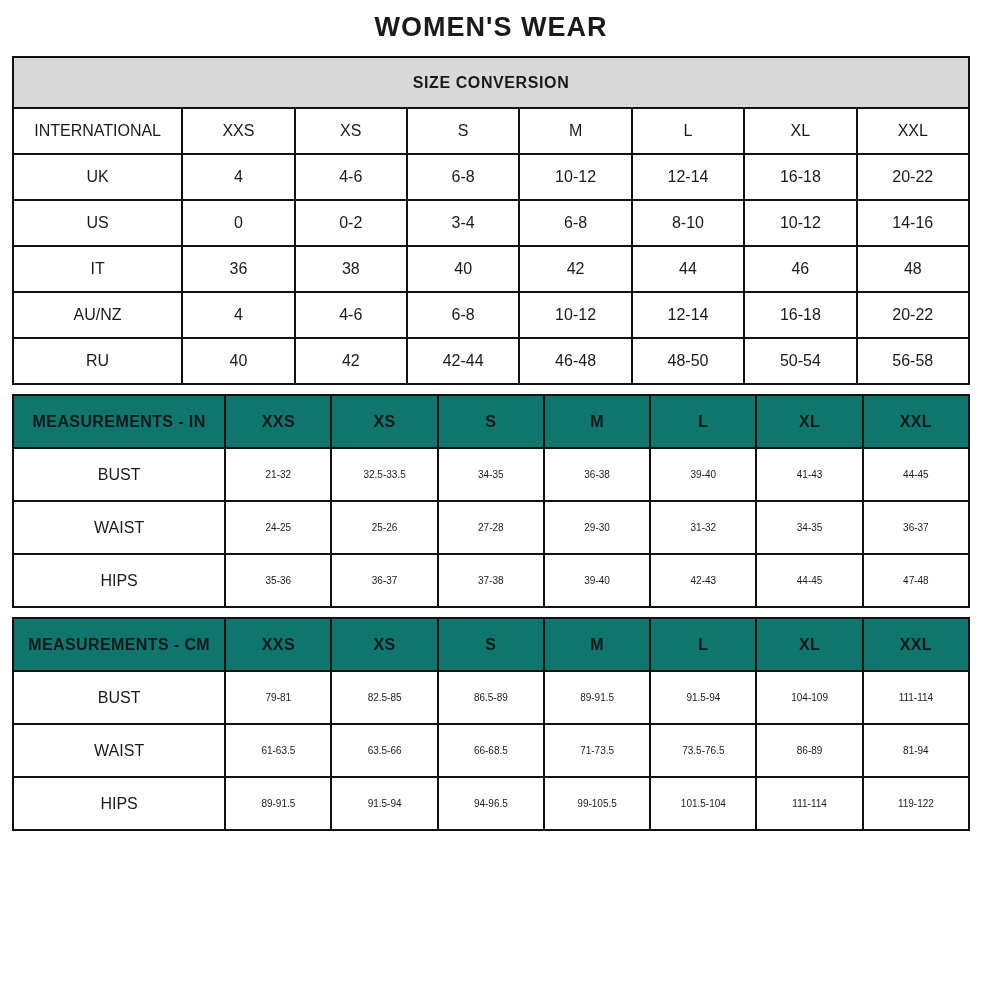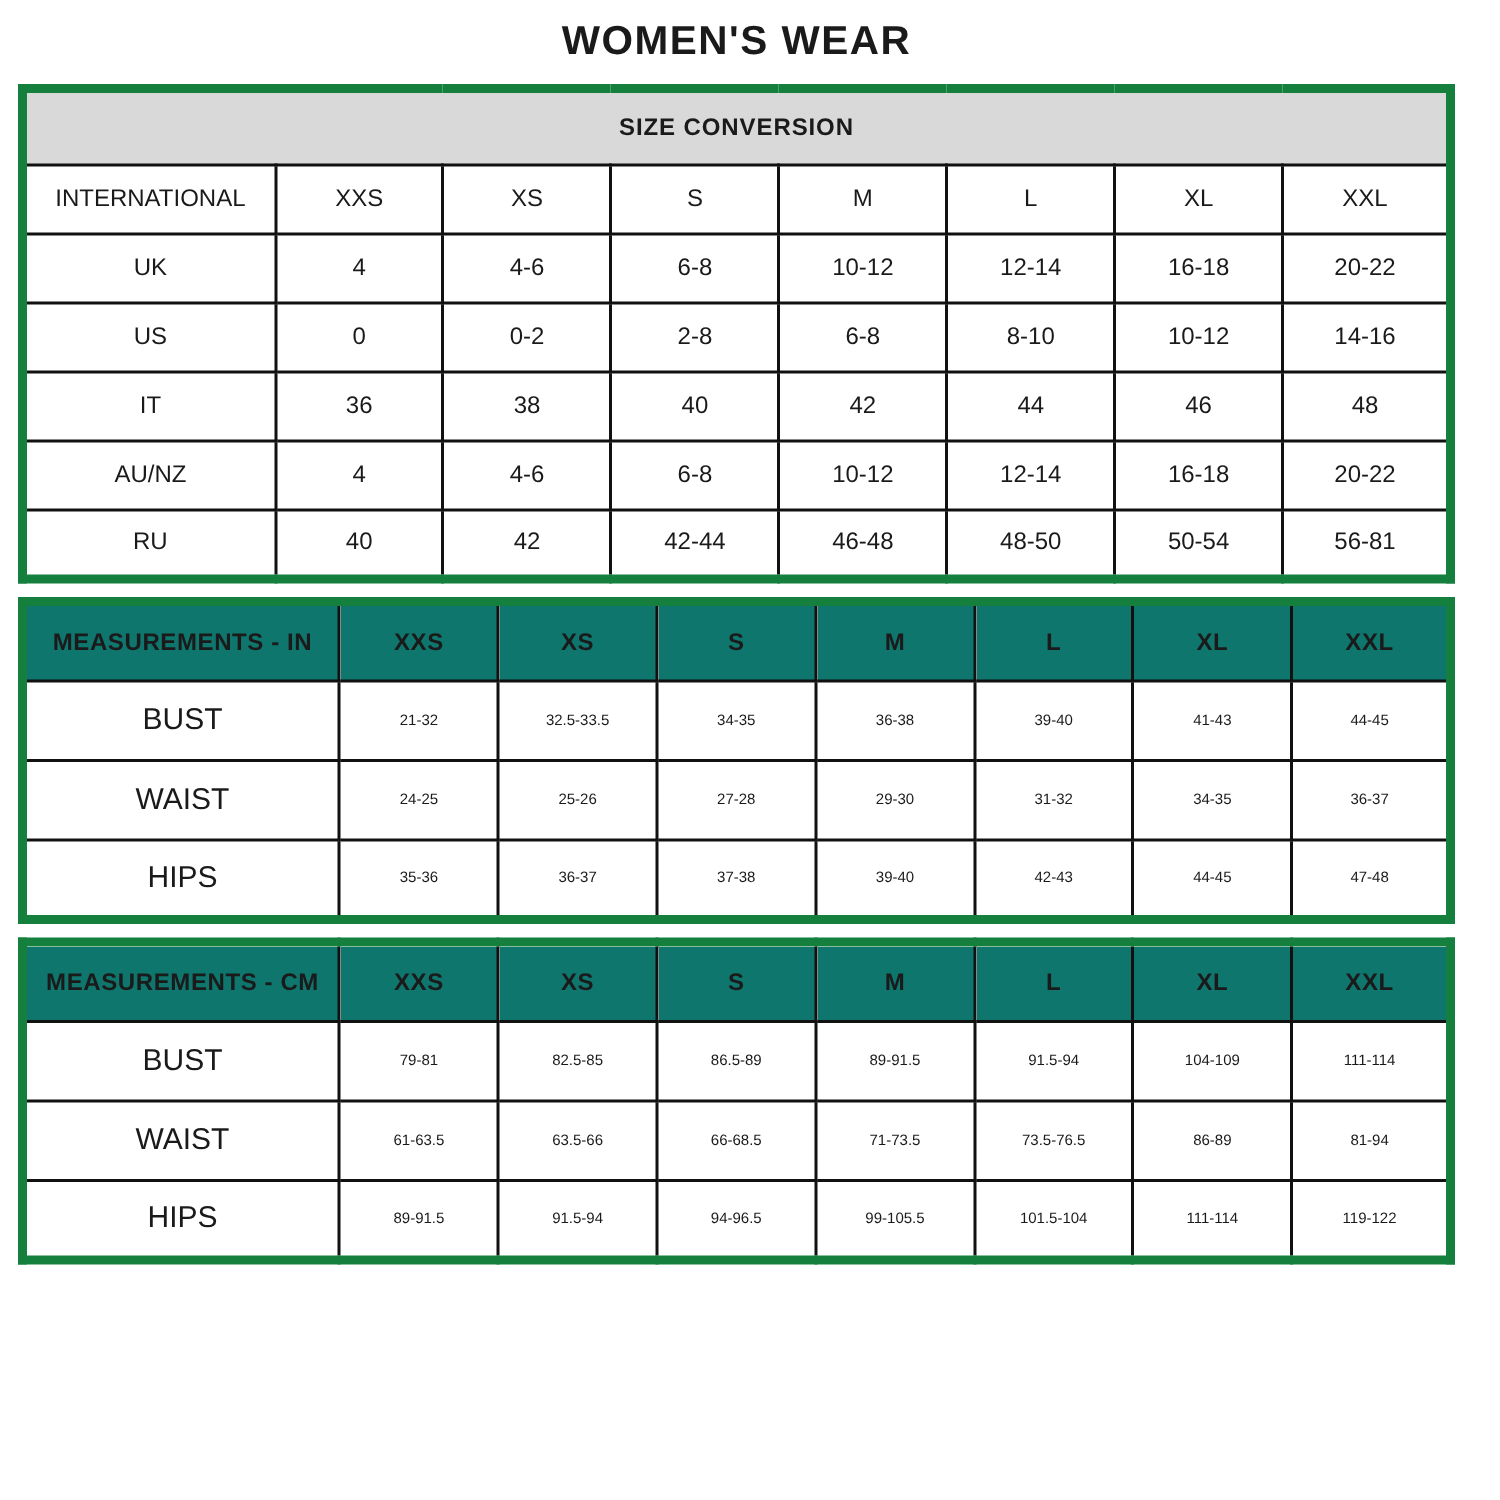--- a/index.html
+++ b/index.html
@@ -15,21 +15,21 @@
     margin: 4px 0 13px 0;
     text-align: center;
     font-size: 27px;
     font-weight: 700;
     letter-spacing: 1px;
   }
   table.tbl {
     width: 100%;
     border-collapse: collapse;
     table-layout: fixed;
-    border: 6px solid #15803d;
+    border: 1px solid #15803d;
     margin: 0 0 9px 0;
   }
   .tbl td, .tbl th {
     border: 2px solid #111111;
     text-align: center;
     vertical-align: middle;
     padding: 0 2px;
     overflow: hidden;
     white-space: nowrap;
   }
@@ -41,21 +41,21 @@
     letter-spacing: 0.6px;
   }
   .t1 td { height: 46px; font-size: 16px; font-weight: 400; }
   .t23 td { height: 53px; }
   .t23 td.hdr {
     background: #0f766e;
     font-size: 16px;
     font-weight: 700;
     letter-spacing: 0.4px;
   }
-  .t23 td.lbl { font-size: 20px; font-weight: 400; }
+  .t23 td.lbl { font-size: 16px; font-weight: 400; }
   .t23 td.val { font-size: 10px; font-weight: 400; }
 </style>
 </head>
 <body>
 
 <div class="page">
 
   <h1 class="title">WOMEN'S WEAR</h1>
 
   <table class="tbl t1">
@@ -92,21 +92,21 @@
         <td>6-8</td>
         <td>10-12</td>
         <td>12-14</td>
         <td>16-18</td>
         <td>20-22</td>
       </tr>
       <tr>
         <td>US</td>
         <td>0</td>
         <td>0-2</td>
-        <td>2-8</td>
+        <td>3-4</td>
         <td>6-8</td>
         <td>8-10</td>
         <td>10-12</td>
         <td>14-16</td>
       </tr>
       <tr>
         <td>IT</td>
         <td>36</td>
         <td>38</td>
         <td>40</td>
@@ -126,21 +126,21 @@
         <td>20-22</td>
       </tr>
       <tr>
         <td>RU</td>
         <td>40</td>
         <td>42</td>
         <td>42-44</td>
         <td>46-48</td>
         <td>48-50</td>
         <td>50-54</td>
-        <td>56-81</td>
+        <td>56-58</td>
       </tr>
     </tbody>
   </table>
 
   <table class="tbl t23">
     <colgroup>
       <col style="width:22.2%">
         <col style="width:11.114%">
         <col style="width:11.114%">
         <col style="width:11.114%">

